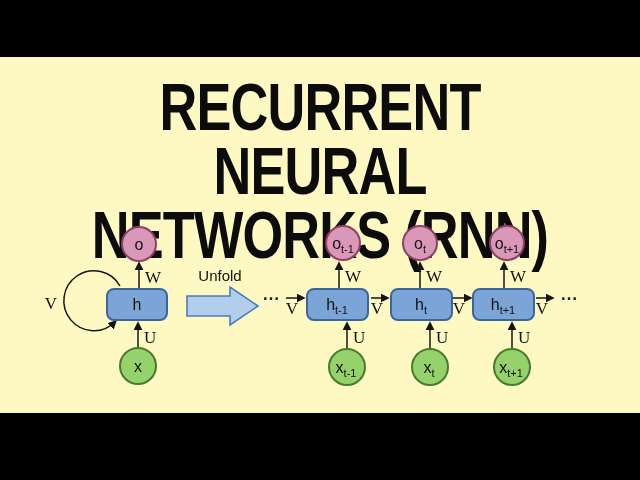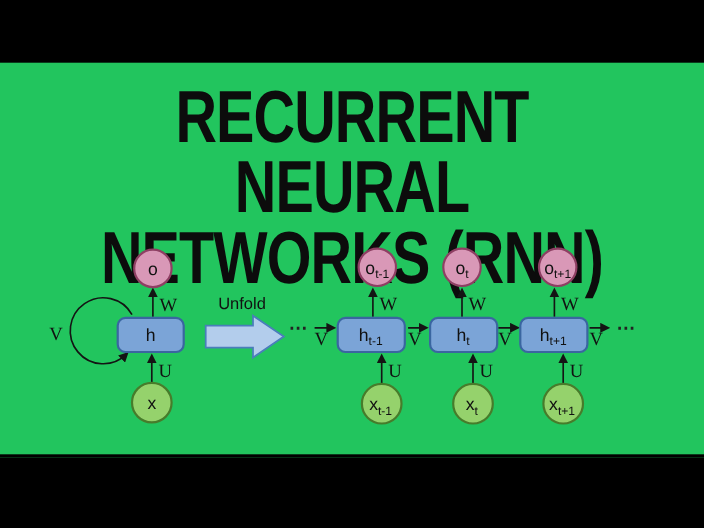--- a/index.html
+++ b/index.html
@@ -1,16 +1,16 @@
 <!DOCTYPE html>
 <html><head>
 <meta charset="utf-8">
 <style>
   html,body{margin:0;padding:0;background:#000;}
-  .frame{position:relative;width:640px;height:416px;overflow:hidden;background:#22c55e;
+  .frame{position:relative;width:640px;height:480px;overflow:hidden;background:#fef9c3;
          font-family:"Liberation Sans",sans-serif;}
   .letterbox{position:absolute;left:0;width:640px;background:#000;}
   .letterbox.top{top:0;height:57px;}
   .letterbox.bottom{top:413px;height:67px;}
   .title{position:absolute;top:75px;left:0;width:640px;text-align:center;
          color:#0c0c0c;font-weight:bold;font-size:67px;line-height:64px;
          letter-spacing:-1px;transform:scaleX(0.78);transform-origin:50% 0;
          font-family:"Liberation Sans",sans-serif;}
   svg{position:absolute;top:0;left:0;}
   .edge{stroke:#141414;stroke-width:1.5;fill:none;}

